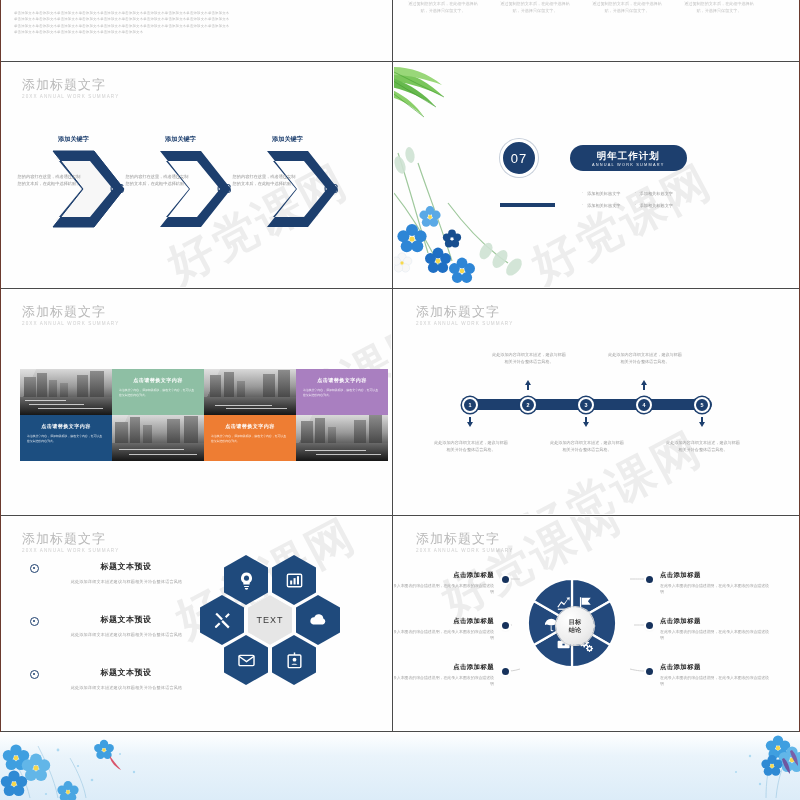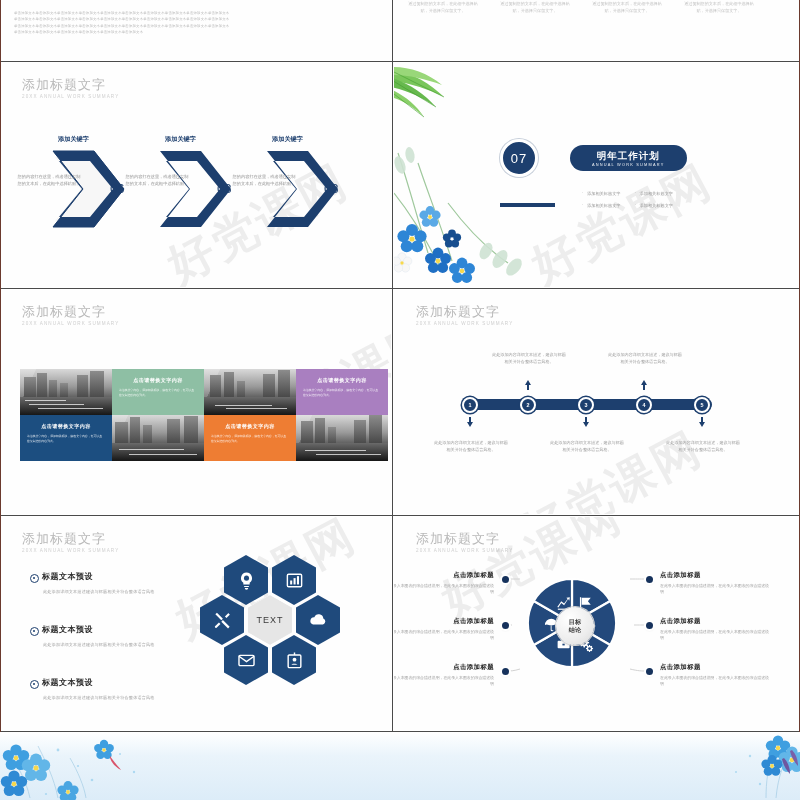--- a/index.html
+++ b/index.html
@@ -398,21 +398,21 @@
     <div class="tl-txt" style="left:272px;top:150px;">此处添加内容详细文本描述，建议与标题相关并符合整体语言风格。</div>
   </div>
 
   <div class="slide s7" style="left:0;top:517px;width:391px;height:213px;">
     <div class="hdr">
       <div class="t">添加标题文字</div>
       <div class="s">20XX ANNUAL WORK SUMMARY</div>
     </div>
     <div class="wm" style="left:168px;top:30px;">好党课网</div>
 
-    <div class="bullets" style="left:30px;top:54px;width:180px;">
+    <div class="bullets" style="left:30px;top:44px;width:180px;text-align:center;">
       <div class="b">
         <div class="bt">标题文本预设</div>
         <div class="bd">此处添加详细文本描述建议与标题相关并符合整体语言风格</div>
       </div>
       <div class="b">
         <div class="bt">标题文本预设</div>
         <div class="bd">此处添加详细文本描述建议与标题相关并符合整体语言风格</div>
       </div>
       <div class="b">
         <div class="bt">标题文本预设</div>

